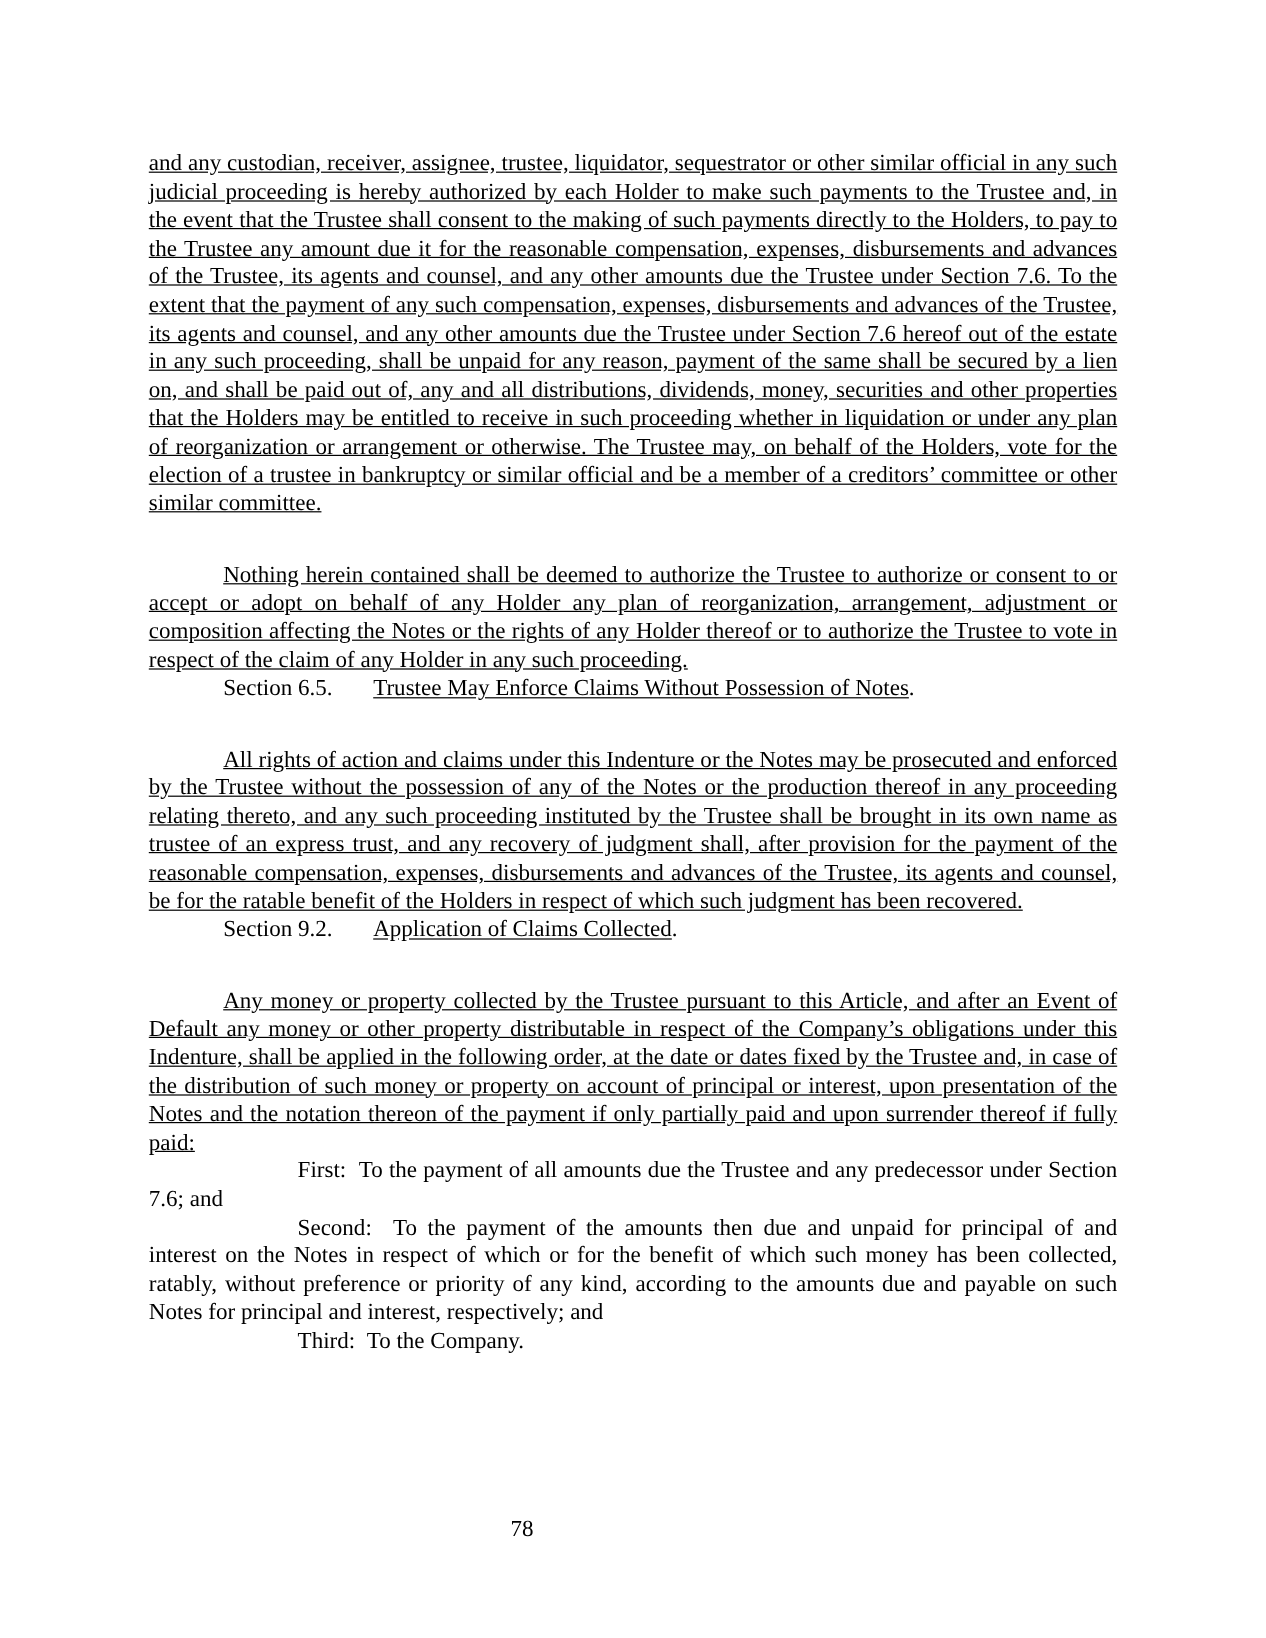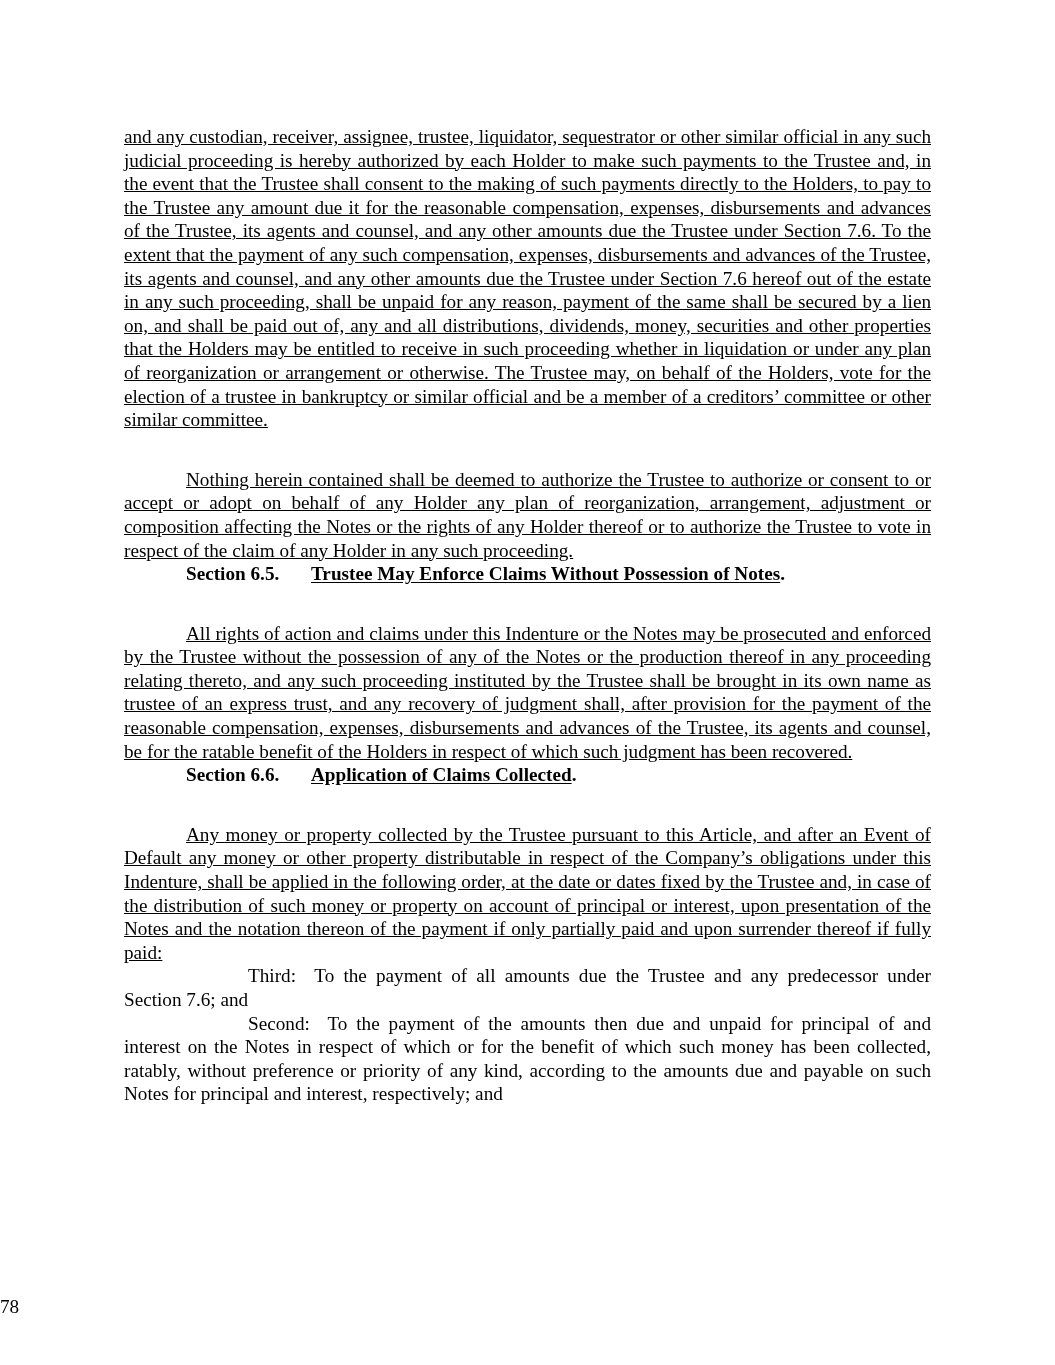--- a/index.html
+++ b/index.html
@@ -28,63 +28,63 @@
       text-align: justify;
       text-justify: inter-word;
       text-decoration: underline;
     }
     .indent { text-indent: 62px; }
     .gap { margin-top: 36px; }
     .section-heading {
       margin: 0;
       padding-left: 62px;
       white-space: nowrap;
-      font-weight: bold;
     }
     .section-num {
       display: inline-block;
       width: 125px;
     }
     .section-title {
       text-decoration: underline;
       text-underline-offset: 2px;
     }
     .list-para {
       margin: 0;
       text-align: justify;
       text-indent: 124px;
     }
     .list-label { }
     .page-number {
       position: absolute;
       left: 0;
       width: 870px;
       top: 1263px;
+      text-align: center;
       font-size: 19.2px;
       line-height: 23.6px;
-      margin-top: 32px;
     }
   </style>
 </head>
 <body>
 
 <div class="page">
 
   <p class="para">and any custodian, receiver, assignee, trustee, liquidator, sequestrator or other similar official in any such judicial proceeding is hereby authorized by each Holder to make such payments to the Trustee and, in the event that the Trustee shall consent to the making of such payments directly to the Holders, to pay to the Trustee any amount due it for the reasonable compensation, expenses, disbursements and advances of the Trustee, its agents and counsel, and any other amounts due the Trustee under Section 7.6. To the extent that the payment of any such compensation, expenses, disbursements and advances of the Trustee, its agents and counsel, and any other amounts due the Trustee under Section 7.6 hereof out of the estate in any such proceeding, shall be unpaid for any reason, payment of the same shall be secured by a lien on, and shall be paid out of, any and all distributions, dividends, money, securities and other properties that the Holders may be entitled to receive in such proceeding whether in liquidation or under any plan of reorganization or arrangement or otherwise. The Trustee may, on behalf of the Holders, vote for the election of a trustee in bankruptcy or similar official and be a member of a creditors’ committee or other similar committee.</p>
 
   <p class="para indent gap">Nothing herein contained shall be deemed to authorize the Trustee to authorize or consent to or accept or adopt on behalf of any Holder any plan of reorganization, arrangement, adjustment or composition affecting the Notes or the rights of any Holder thereof or to authorize the Trustee to vote in respect of the claim of any Holder in any such proceeding.</p>
 
   <p class="section-heading gap"><span class="section-num">Section 6.5.</span><span class="section-title">Trustee May Enforce Claims Without Possession of Notes</span><span>.</span></p>
 
   <p class="para indent gap">All rights of action and claims under this Indenture or the Notes may be prosecuted and enforced by the Trustee without the possession of any of the Notes or the production thereof in any proceeding relating thereto, and any such proceeding instituted by the Trustee shall be brought in its own name as trustee of an express trust, and any recovery of judgment shall, after provision for the payment of the reasonable compensation, expenses, disbursements and advances of the Trustee, its agents and counsel, be for the ratable benefit of the Holders in respect of which such judgment has been recovered.</p>
 
-  <p class="section-heading gap"><span class="section-num">Section 6.6.</span><span class="section-title">Application of Claims Collected</span><span>.</span></p>
+  <p class="section-heading gap"><span class="section-num">Section 9.2.</span><span class="section-title">Application of Claims Collected</span><span>.</span></p>
 
   <p class="para indent gap">Any money or property collected by the Trustee pursuant to this Article, and after an Event of Default any money or other property distributable in respect of the Company’s obligations under this Indenture, shall be applied in the following order, at the date or dates fixed by the Trustee and, in case of the distribution of such money or property on account of principal or interest, upon presentation of the Notes and the notation thereon of the payment if only partially paid and upon surrender thereof if fully paid:</p>
 
-  <p class="list-para gap"><span class="list-label">Third:</span>&nbsp;&nbsp;<span>To the payment of all amounts due the Trustee and any predecessor under Section 7.6; and</span></p>
+  <p class="list-para gap"><span class="list-label">First:</span>&nbsp;&nbsp;<span>To the payment of all amounts due the Trustee and any predecessor under Section 7.6; and</span></p>
 
   <p class="list-para gap"><span class="list-label">Second:</span>&nbsp;&nbsp;<span>To the payment of the amounts then due and unpaid for principal of and interest on the Notes in respect of which or for the benefit of which such money has been collected, ratably, without preference or priority of any kind, according to the amounts due and payable on such Notes for principal and interest, respectively; and</span></p>
 
+  <p class="list-para gap"><span class="list-label">Third:</span>&nbsp;&nbsp;<span>To the Company.</span></p>
 
 </div>
 
 <div class="page-number">78</div>
 
 </body></html>

